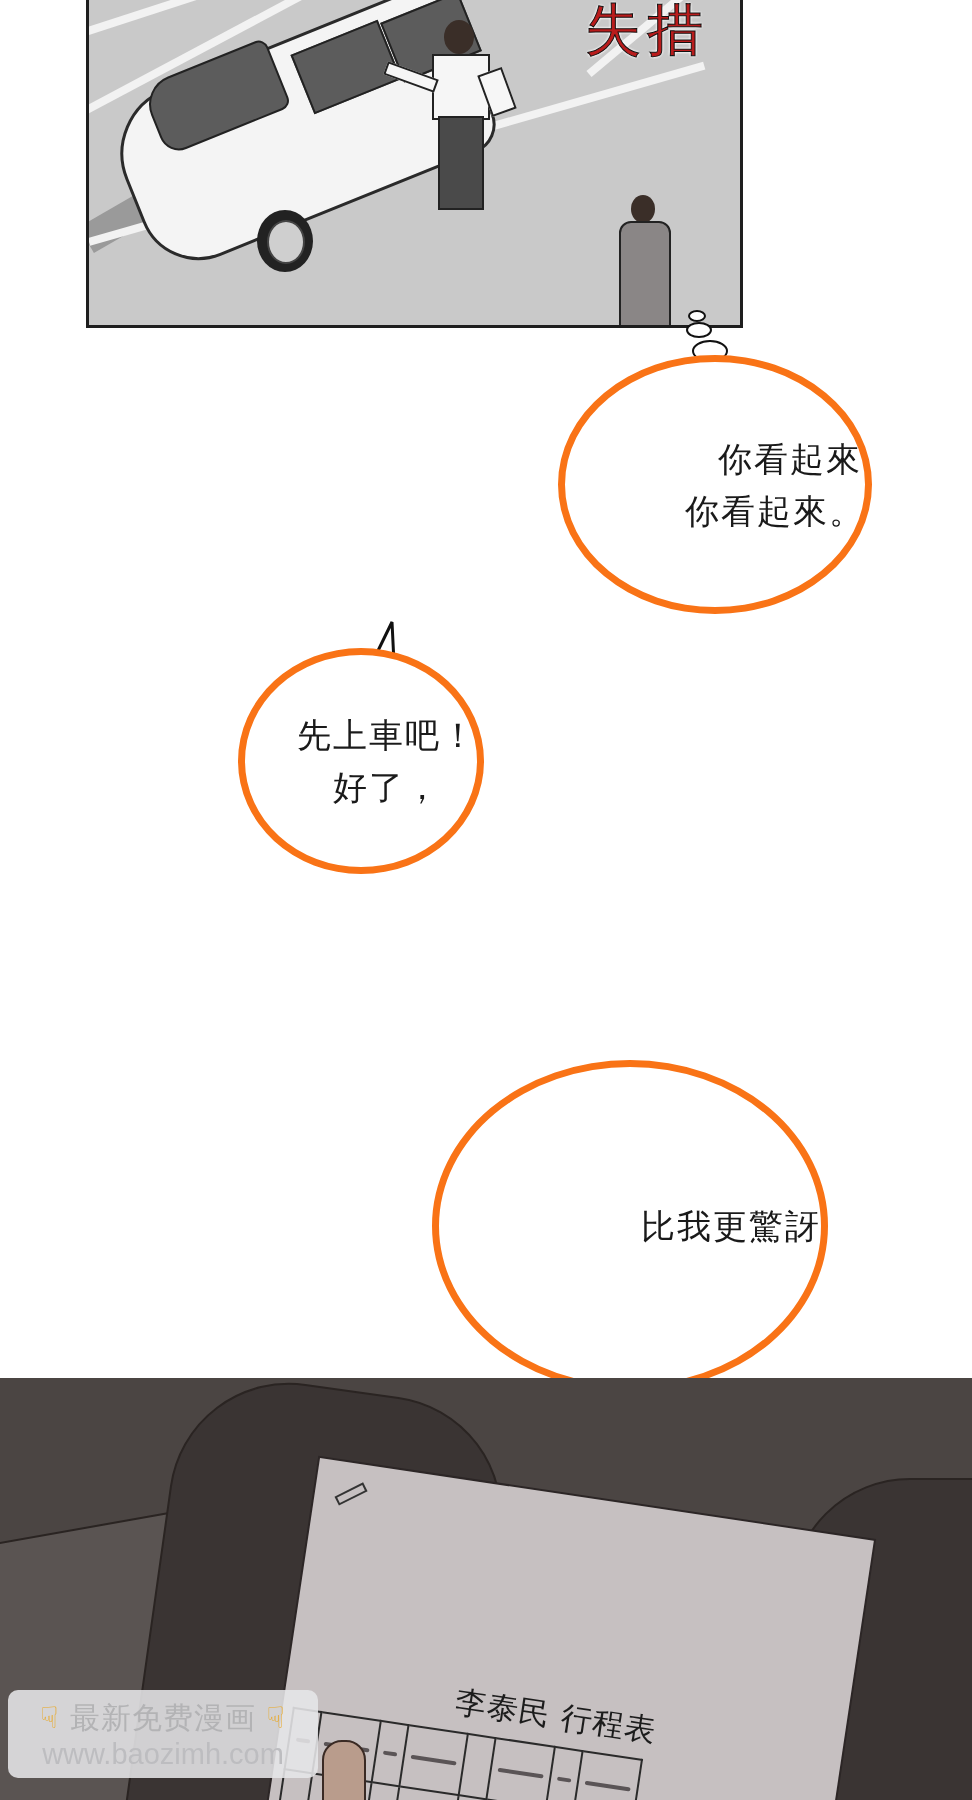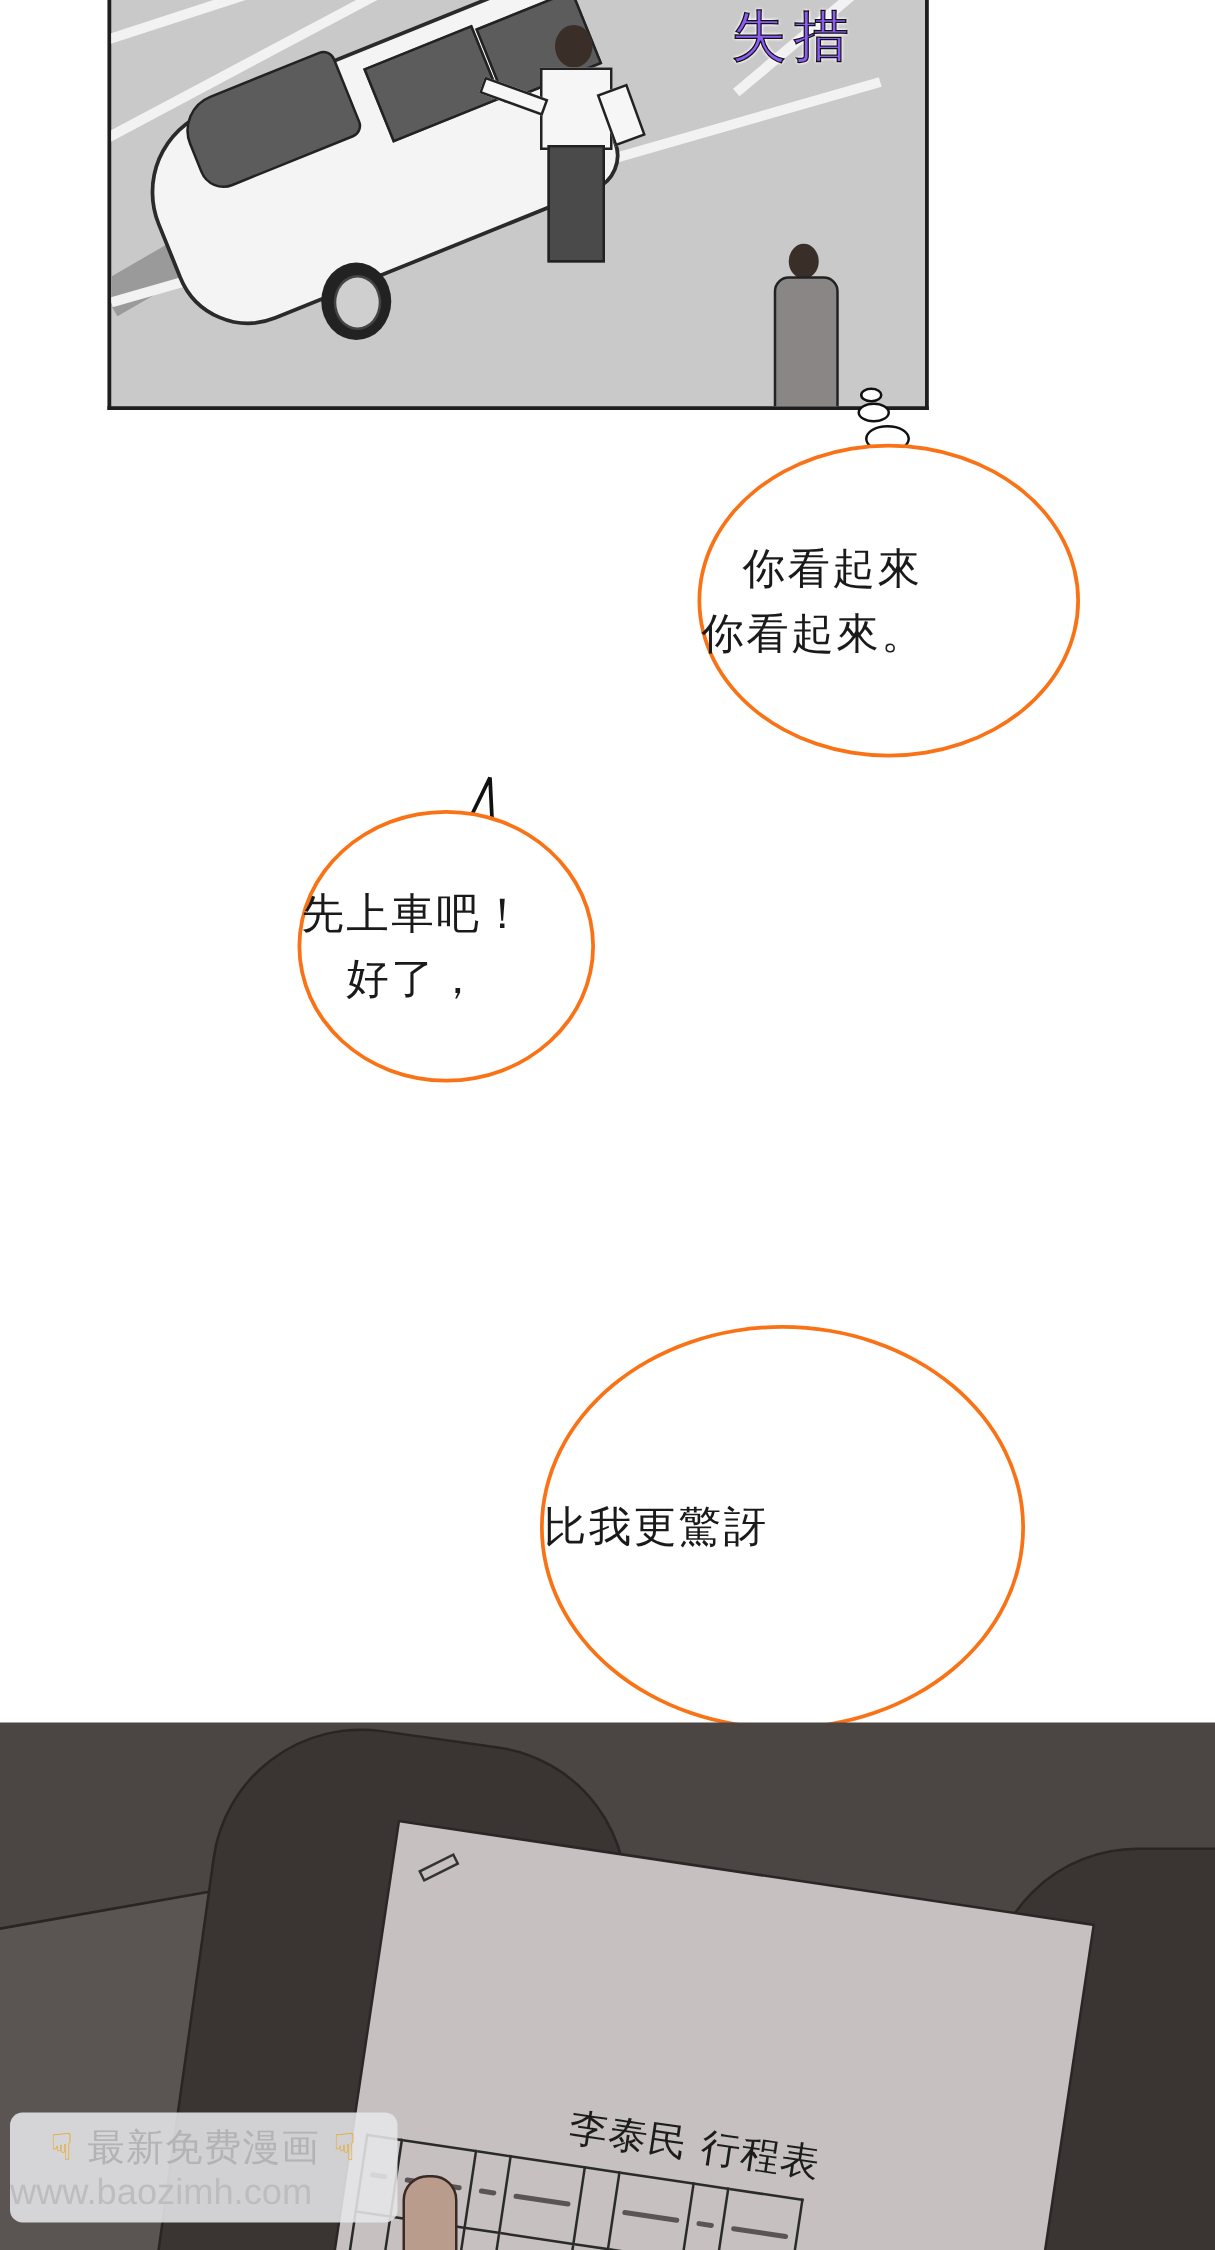--- a/index.html
+++ b/index.html
@@ -11,46 +11,46 @@
   #panel-top { left:86px; top:0; width:657px; height:328px; background:#c9c9c9;
                border:3px solid #1e1e1e; border-top:none; box-sizing:border-box; overflow:hidden; }
   .lot-line { position:absolute; background:#f2f2f2; height:8px; transform-origin:left center; }
   .asphalt-dark { position:absolute; background:#7a7a7a; }
   .van-body { position:absolute; background:#f4f4f4; border:3px solid #2a2a2a; }
   .van-window { position:absolute; background:#5c5c5c; border:2px solid #222; }
   .wheel { position:absolute; border-radius:50%; background:#222; }
   .hub { position:absolute; border-radius:50%; background:#cfcfcf; border:2px solid #444; }
   .person { position:absolute; }
 
-  #sfx { left:585px; top:0px; font-size:44px; color:#8b5cf6; letter-spacing:6px;
+  #sfx { left:585px; top:0px; font-size:56px; color:#b91c1c; letter-spacing:6px;
          -webkit-text-stroke:1px #111; text-shadow: 0 0 3px #fff, 0 0 3px #fff, 0 0 3px #fff; line-height:44px; }
 
   
-  .bubble { position:absolute; background:#fff; border:3px solid #f97316; border-radius:50%;
-            display:flex; align-items:center; justify-content:flex-start; text-align:center;
+  .bubble { position:absolute; background:#fff; border:7px solid #f97316; border-radius:50%;
+            display:flex; align-items:center; justify-content:flex-end; text-align:center;
             color:#1a1a1a; }
   .bubble .txt { font-size:34px; line-height:52px; letter-spacing:2px; }
   .thought-dot { position:absolute; border:2.5px solid #111; border-radius:50%; background:#fff; }
 
   
   #panel-bottom { left:0; top:1378px; width:972px; height:422px; background:#4b4543; overflow:hidden; }
   .dark-shape { position:absolute; border:2px solid #2a2422; }
   #paper { left:320px; top:1458px; width:560px; height:420px; background:#c6c0c1;
            transform:rotate(8.5deg); transform-origin:top left; box-shadow:0 0 0 2px #2c2626; }
   #paper-title { position:absolute; left:170px; top:200px; font-size:31px; color:#1c1c1c; letter-spacing:1px; }
   .tbl { position:absolute; left:10px; top:250px; border-collapse:collapse; }
   .tbl td { border:2px solid #2a2a2a; width:58px; height:60px; padding:0; }
   .scribble { display:block; height:4px; background:#5a5456; margin:10px 6px; border-radius:2px; }
 
   
   #watermark { left:8px; top:1690px; width:310px; height:88px; background:rgba(230,230,232,0.88);
                border-radius:10px; }
   #wm-line1 { position:absolute; left:0; top:8px; width:100%; text-align:center; font-size:30px;
               color:#b3b3b5; letter-spacing:1px; }
-  #wm-line2 { position:absolute; left:0; top:48px; width:100%; text-align:left; font-size:29px;
+  #wm-line2 { position:absolute; left:0; top:48px; width:100%; text-align:center; font-size:29px;
               color:#bdbdc0; font-family:"Liberation Sans", sans-serif; }
   .hand { color:#e9a826; }
 </style>
 </head>
 <body>
 
 <div id="panel-top" class="abs">
   <div class="asphalt-dark" style="left:-20px;top:160px;width:260px;height:30px;transform:rotate(-30deg);background:#9a9a9a;"></div>
   <div class="lot-line" style="left:-10px;top:30px;width:300px;transform:rotate(-18deg);"></div>
   <div class="lot-line" style="left:-10px;top:110px;width:320px;transform:rotate(-28deg);"></div>

